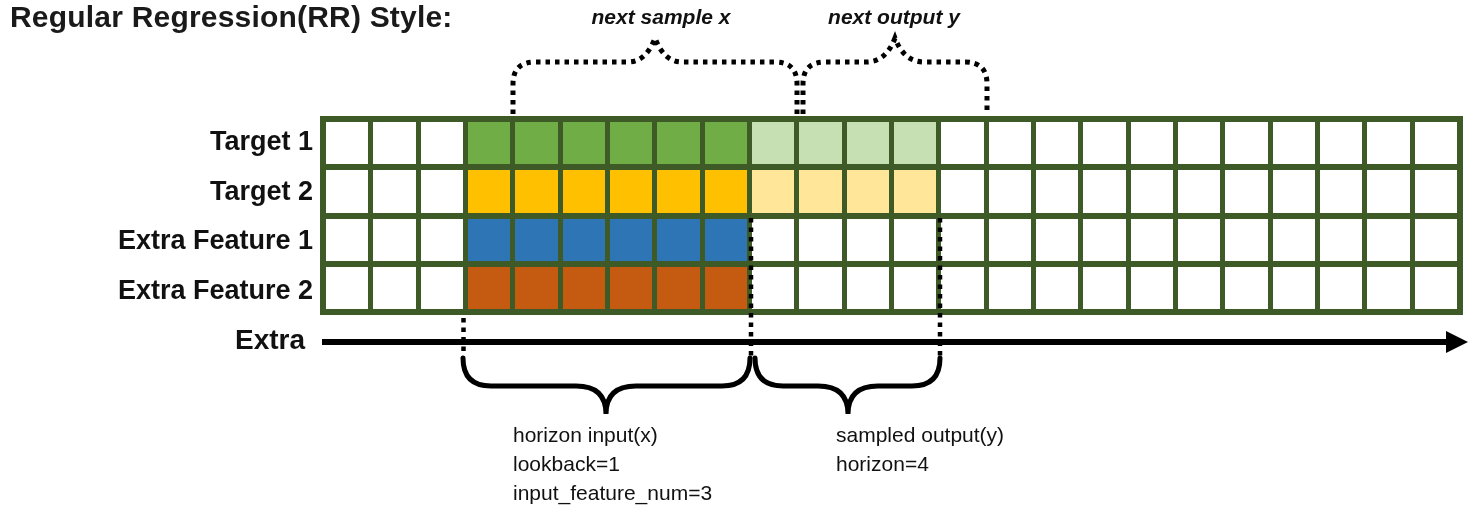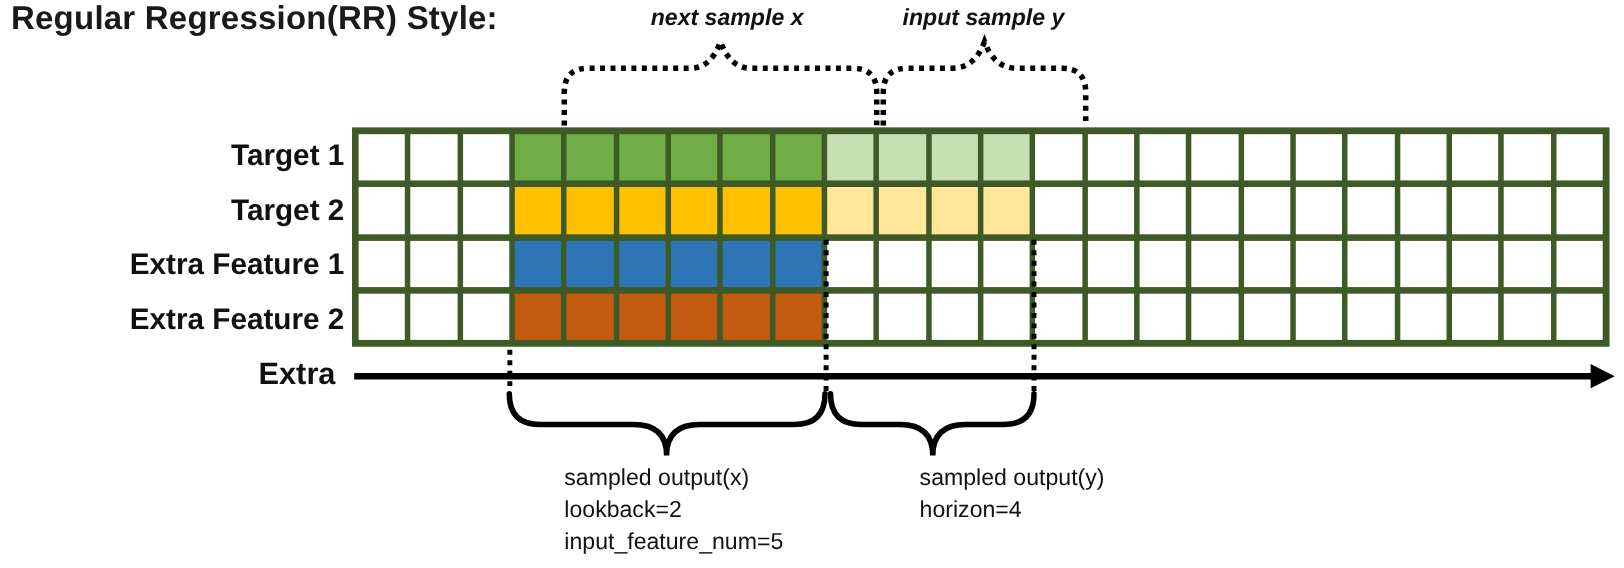--- a/index.html
+++ b/index.html
@@ -41,21 +41,21 @@
   #anno-output{left:816px;margin-left:20px;}
 </style>
 </head>
 <body>
 
 <div id="canvas">
 
   <div class="title">Regular Regression(RR) Style:</div>
 
   <div id="brace-label-x" class="brace-label">next sample x</div>
-  <div id="brace-label-y" class="brace-label">input sample y</div>
+  <div id="brace-label-y" class="brace-label">next output y</div>
 
   <div class="row-label" style="top:124px;">Target 1</div>
   <div class="row-label" style="top:174px;">Target 2</div>
   <div class="row-label" style="top:223px;">Extra Feature 1</div>
   <div class="row-label" style="top:273px;">Extra Feature 2</div>
 
   <div class="grid" style="background: rgb(62, 90, 38); border-color: rgb(62, 90, 38);">
       <div class="cell" style="background: rgb(255, 255, 255);"></div>
       <div class="cell" style="background: rgb(255, 255, 255);"></div>
       <div class="cell" style="background: rgb(255, 255, 255);"></div>
@@ -168,22 +168,22 @@
 
     <line x1="322" y1="342" x2="1448" y2="342" stroke="#000" stroke-width="6"></line>
     <polygon points="1446,331 1468,342 1446,353" fill="#000"></polygon>
 
     <path d="M 463 358 Q 463 386 491 386 L 576 386 Q 606 386 606 414 Q 606 386 636 386 L 722 386 Q 750 386 750 358" fill="none" stroke="#000" stroke-width="5" stroke-linecap="round"></path>
 
     <path d="M 755 358 Q 755 386 783 386 L 818 386 Q 848 386 848 414 Q 848 386 878 386 L 912 386 Q 940 386 940 358" fill="none" stroke="#000" stroke-width="5" stroke-linecap="round"></path>
   </svg>
 
   <div id="anno-input" class="anno">
-    <div>sampled output(x)</div>
-    <div>lookback=2</div>
-    <div>input_feature_num=5</div>
+    <div>horizon input(x)</div>
+    <div>lookback=1</div>
+    <div>input_feature_num=3</div>
   </div>
   <div id="anno-output" class="anno">
     <div>sampled output(y)</div>
     <div>horizon=4</div>
   </div>
 
 </div>
 
 </body></html>

